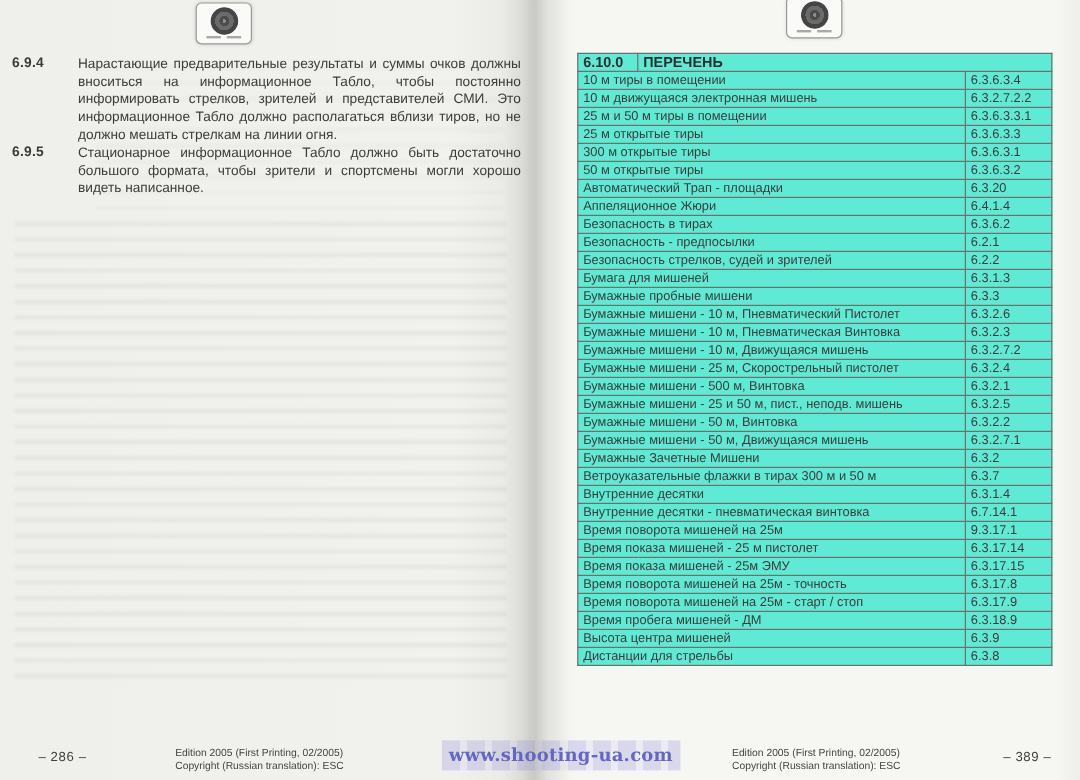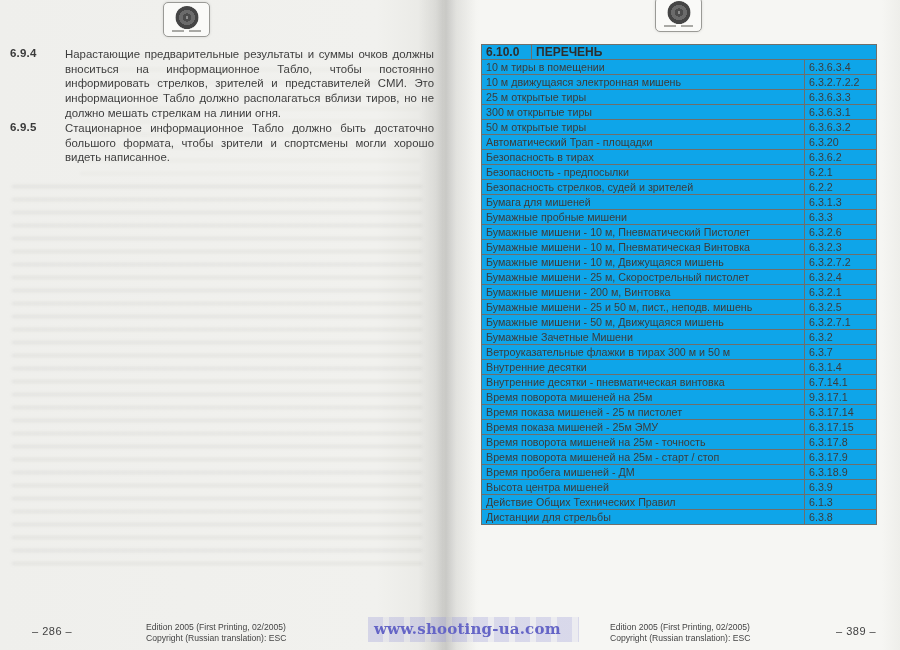--- a/index.html
+++ b/index.html
@@ -64,21 +64,21 @@
     position: absolute; pointer-events: none;
     background: repeating-linear-gradient(180deg,
       rgba(120,120,118,0.10) 0 3px, rgba(120,120,118,0.0) 3px 13px);
     filter: blur(1.4px);
   }
 
   
   table.toc {
     position: absolute; left: 481px; top: 44px; width: 395px;
     border-collapse: collapse; table-layout: fixed;
-    background: #0ea5e9;
+    background: #5eead4;
     font-size: 10.7px; color: #3c3c3c;
   }
   table.toc col.c1 { width: 50px; }
   table.toc col.c2 { width: 273px; }
   table.toc col.c3 { width: 72px; }
   table.toc th, table.toc td {
     border: 1px solid #6f6f6b;
     padding: 0 4px;
     height: 12px; line-height: 12px;
     overflow: hidden; white-space: nowrap;
@@ -98,21 +98,21 @@
   .footer-center {
     position: absolute; font-size: 8.6px; line-height: 10.5px; color: #454545;
   }
 
   
   .watermark {
     position: absolute; left: 368px; top: 617px;
     font-family: "DejaVu Serif", serif;
     font-weight: bold; font-size: 15px; letter-spacing: 0.2px;
     color: #6565c6;
-    padding: 3px 18px 4px 6px;
+    padding: 3px 6px 4px 6px;
     background: repeating-linear-gradient(90deg,
       rgba(148,148,214,0.30) 0 15px, rgba(148,148,214,0.10) 15px 21px);
   }
 </style>
 </head>
 <body>
 
 <div class="photo">
 
   <div class="page left">
@@ -176,36 +176,44 @@
     <tbody>
         <tr>
           <td colspan="2">10 м тиры в помещении</td>
           <td>6.3.6.3.4</td>
         </tr>
         <tr>
           <td colspan="2">10 м движущаяся электронная мишень</td>
           <td>6.3.2.7.2.2</td>
         </tr>
         <tr>
+          <td colspan="2">25 м и 50 м тиры в помещении</td>
+          <td>6.3.6.3.3.1</td>
+        </tr>
+        <tr>
           <td colspan="2">25 м открытые тиры</td>
           <td>6.3.6.3.3</td>
         </tr>
         <tr>
           <td colspan="2">300 м открытые тиры</td>
           <td>6.3.6.3.1</td>
         </tr>
         <tr>
           <td colspan="2">50 м открытые тиры</td>
           <td>6.3.6.3.2</td>
         </tr>
         <tr>
           <td colspan="2">Автоматический Трап - площадки</td>
           <td>6.3.20</td>
         </tr>
         <tr>
+          <td colspan="2">Аппеляционное Жюри</td>
+          <td>6.4.1.4</td>
+        </tr>
+        <tr>
           <td colspan="2">Безопасность в тирах</td>
           <td>6.3.6.2</td>
         </tr>
         <tr>
           <td colspan="2">Безопасность - предпосылки</td>
           <td>6.2.1</td>
         </tr>
         <tr>
           <td colspan="2">Безопасность стрелков, судей и зрителей</td>
           <td>6.2.2</td>
@@ -228,28 +236,32 @@
         </tr>
         <tr>
           <td colspan="2">Бумажные мишени - 10 м, Движущаяся мишень</td>
           <td>6.3.2.7.2</td>
         </tr>
         <tr>
           <td colspan="2">Бумажные мишени - 25 м, Скорострельный пистолет</td>
           <td>6.3.2.4</td>
         </tr>
         <tr>
-          <td colspan="2">Бумажные мишени - 200 м, Винтовка</td>
+          <td colspan="2">Бумажные мишени - 500 м, Винтовка</td>
           <td>6.3.2.1</td>
         </tr>
         <tr>
           <td colspan="2">Бумажные мишени - 25 и 50 м, пист., неподв. мишень</td>
           <td>6.3.2.5</td>
         </tr>
         <tr>
+          <td colspan="2">Бумажные мишени - 50 м, Винтовка</td>
+          <td>6.3.2.2</td>
+        </tr>
+        <tr>
           <td colspan="2">Бумажные мишени - 50 м, Движущаяся мишень</td>
           <td>6.3.2.7.1</td>
         </tr>
         <tr>
           <td colspan="2">Бумажные Зачетные Мишени</td>
           <td>6.3.2</td>
         </tr>
         <tr>
           <td colspan="2">Ветроуказательные флажки в тирах 300 м и 50 м</td>
           <td>6.3.7</td>
@@ -284,24 +296,20 @@
         </tr>
         <tr>
           <td colspan="2">Время пробега мишеней - ДМ</td>
           <td>6.3.18.9</td>
         </tr>
         <tr>
           <td colspan="2">Высота центра мишеней</td>
           <td>6.3.9</td>
         </tr>
         <tr>
-          <td colspan="2">Действие Общих Технических Правил</td>
-          <td>6.1.3</td>
-        </tr>
-        <tr>
           <td colspan="2">Дистанции для стрельбы</td>
           <td>6.3.8</td>
         </tr>
       </tbody>
   </table>
 
   <div class="gutter-shade"></div>
 
   <div class="watermark">www.shooting-ua.com</div>
 </div>

